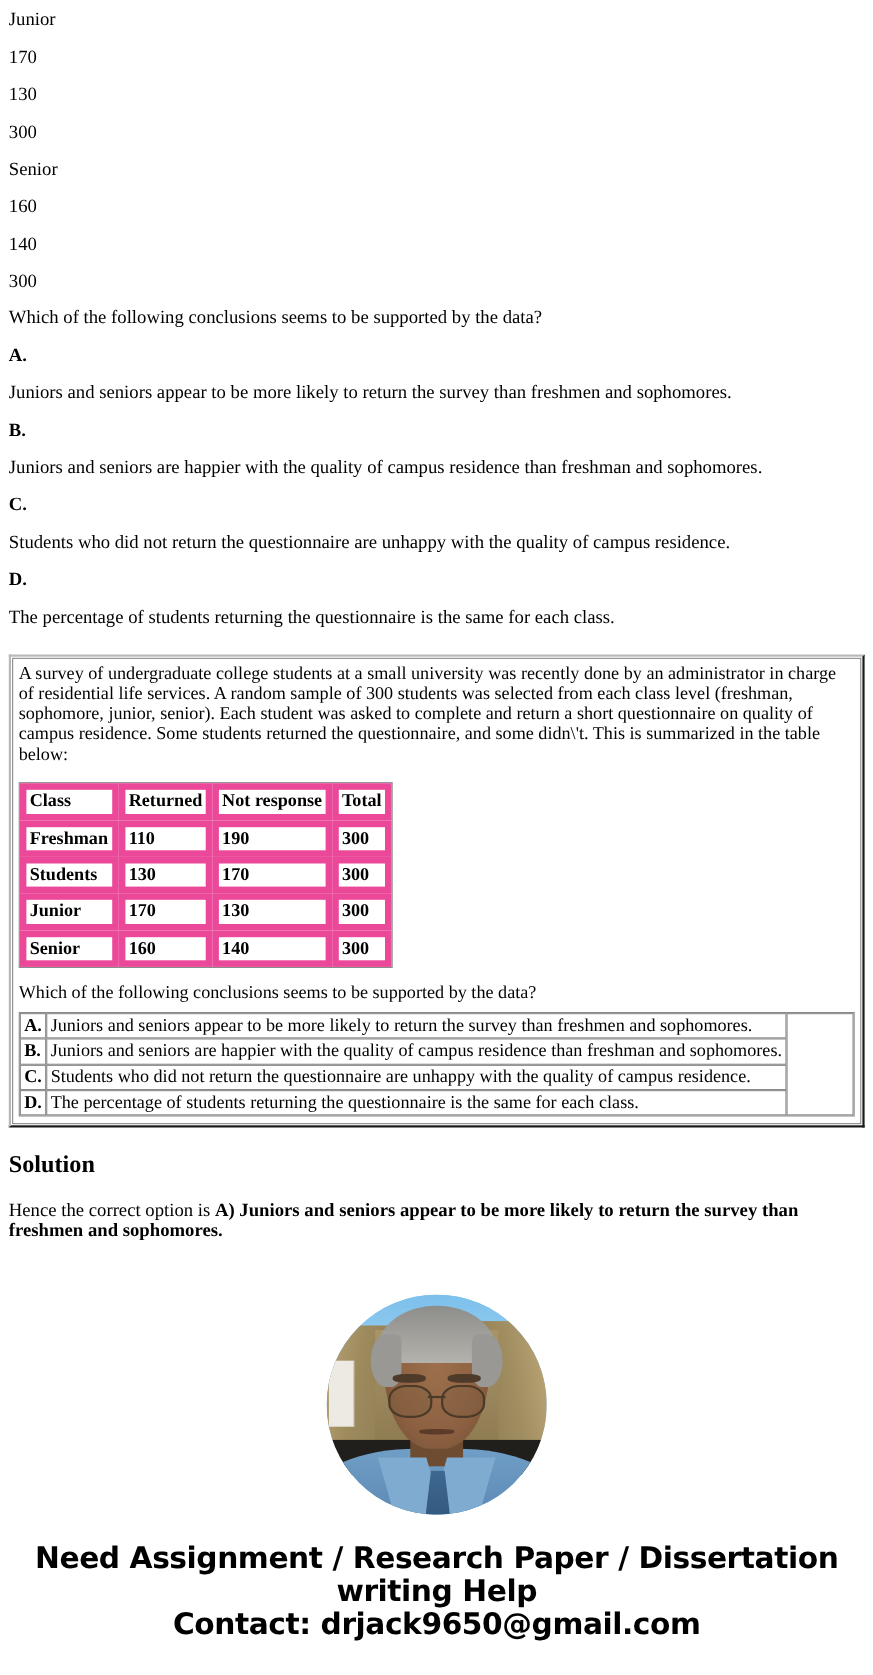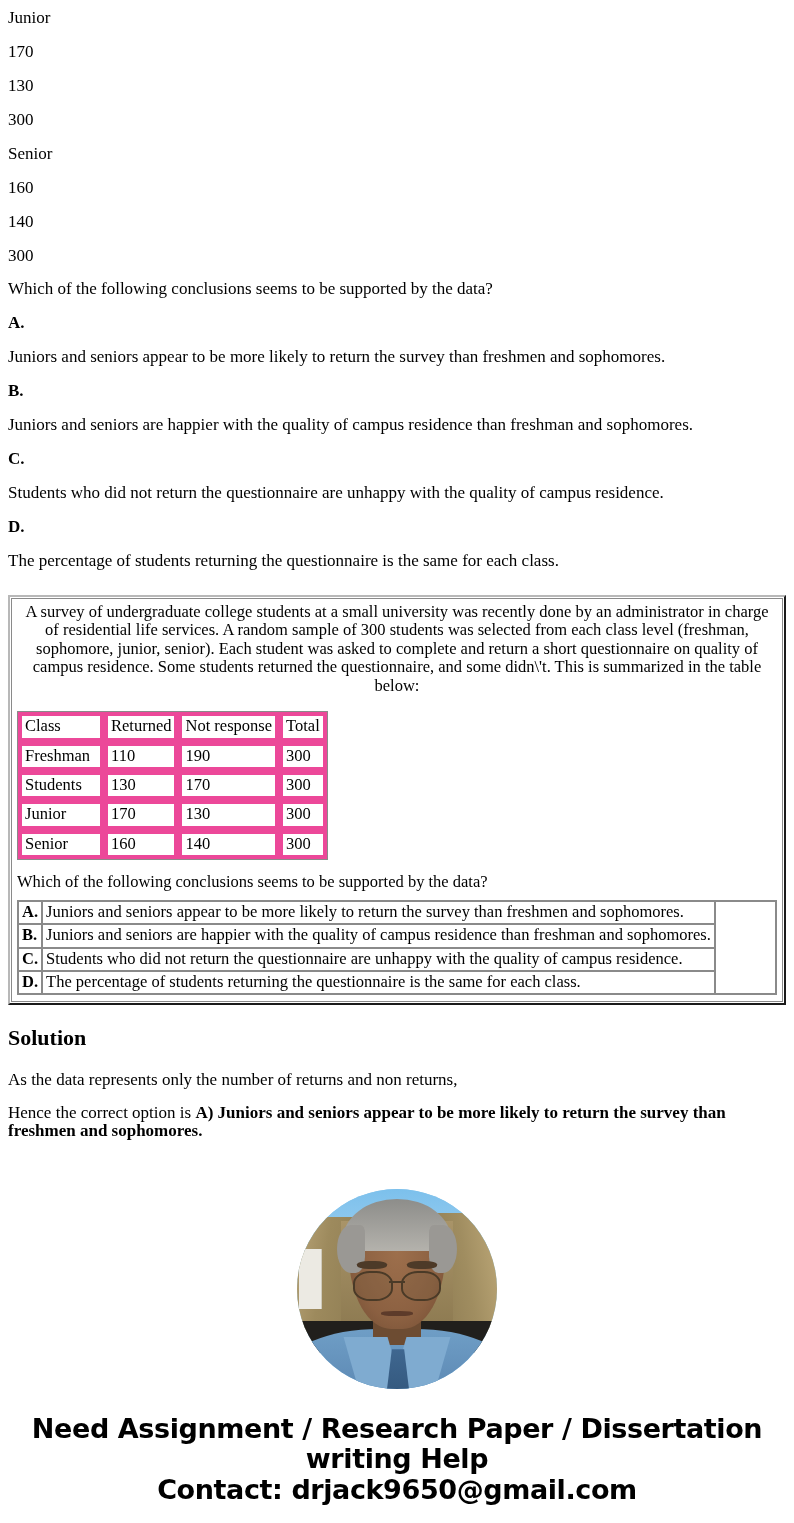--- a/index.html
+++ b/index.html
@@ -62,39 +62,40 @@
     padding: 1px;
   }
   .survey-cell {
     border: 1px solid #8a8a8a;
     padding: 4px 5px 6px 5px;
   }
   .survey-para {
     font-size: 16.5px;
     line-height: 1.12;
     margin: 0;
-    text-align: center;
+    text-align: left;
   }
 
   
   .data-table {
     border-collapse: separate;
     border-spacing: 0;
     border: 1px solid #8a8a8a;
     margin-top: 16px;
     margin-bottom: 2px;
     background: #fff;
   }
   .data-table td {
-    border: 4px solid #ec4899;
+    border: 6px solid #ec4899;
     font-size: 16.5px;
     line-height: 1.05;
     padding: 1px 3px 3px 3px;
     white-space: nowrap;
     vertical-align: middle;
+    font-weight: bold;
   }
   .col-class   { min-width: 72px; }
   .col-ret     { min-width: 56px; }
   .col-notresp { min-width: 86px; }
   .col-total   { min-width: 26px; }
 
   .question-line {
     font-size: 16.5px;
     margin: 0;
     padding-top: 10px;
@@ -351,21 +352,20 @@
             <td class="opts-letter">D.</td>
             <td class="opts-text">The percentage of students returning the questionnaire is the same for each class.</td>
           </tr>
         </tbody>
       </table>
 
     </div>
   </div>
 
   <h3 class="solution-heading">Solution</h3>
-  <p class="solution-para">As the data represents only the number of returns and non returns,</p>
   <p class="solution-para"><span>Hence the correct option is </span><b>A) Juniors and seniors appear to be more likely to return the survey than freshmen and sophomores.</b></p>
 
   <div class="portrait-wrap">
     <div class="portrait">
       <div class="pt-sky"></div>
       <div class="pt-wall-l"></div>
       <div class="pt-wall-r"></div>
       <div class="pt-wall-c"></div>
       <div class="pt-white-obj"></div>
       <div class="pt-darkband"></div>

